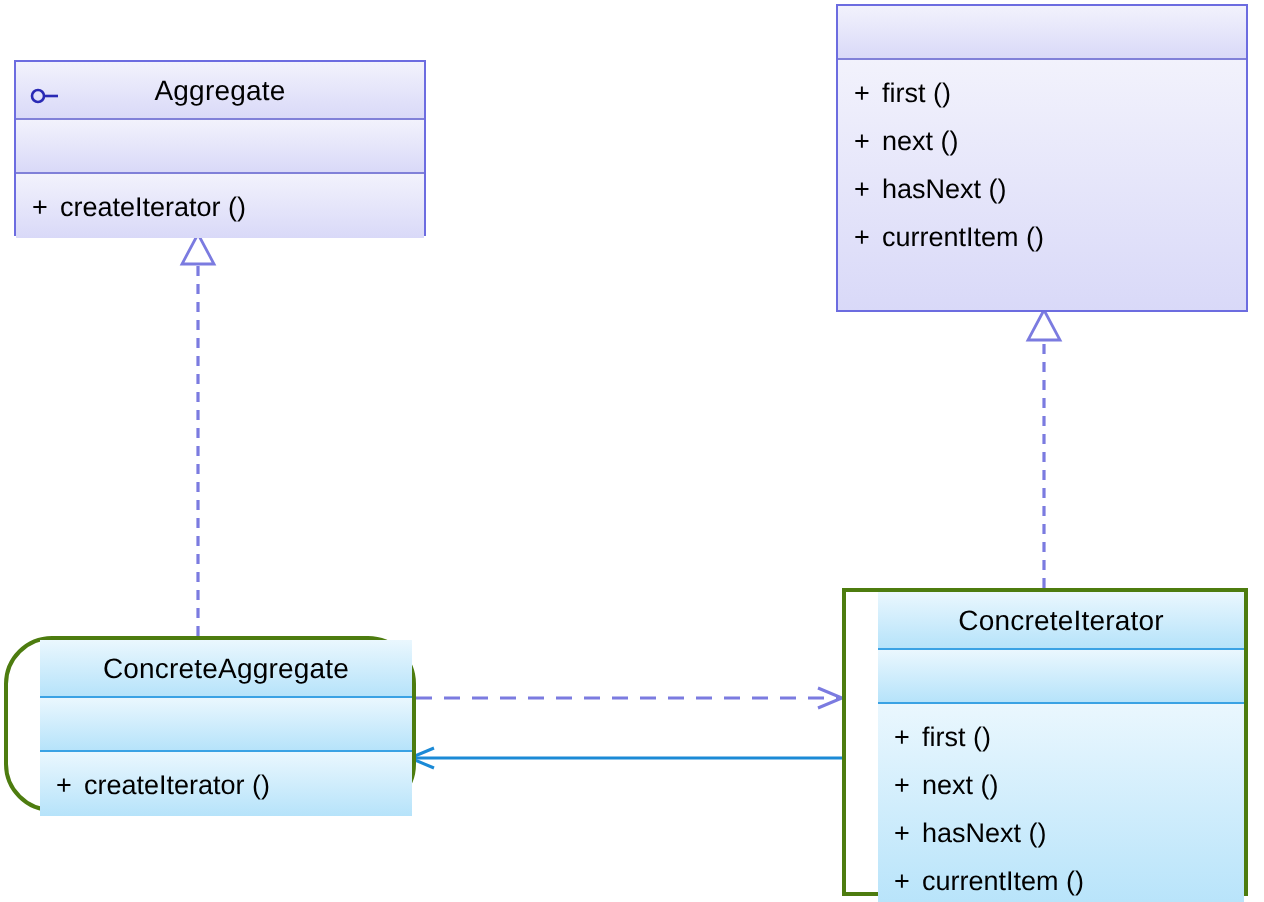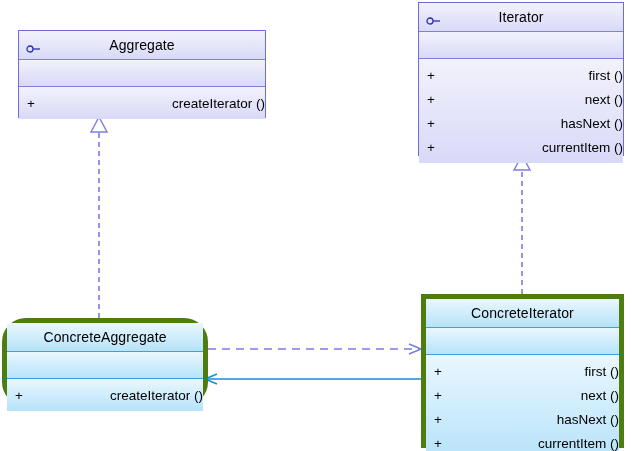--- a/index.html
+++ b/index.html
@@ -35,21 +35,22 @@
   .theme-purple .compartment {
     border-bottom: 1px solid #8080d8;
     background: linear-gradient(to bottom, #f2f2fc 0%, #d9d9f8 100%);
   }
   .theme-purple .compartment:last-child {
     border-bottom: none;
   }
 
   
   .theme-blue {
-    border: 5px solid #4d7c0f;
+    border: 2px solid #4d7c0f;
+    padding-left: 16px;
   }
   .theme-blue .compartment {
     border-bottom: 1px solid #3aa2e4;
     background: linear-gradient(to bottom, #eaf7fe 0%, #b6e3fa 100%);
   }
   .theme-blue .compartment:last-child {
     border-bottom: none;
   }
 
   
@@ -84,21 +85,20 @@
     height: 24px;
     padding-left: 8px;
     white-space: nowrap;
   }
   .op-vis {
     width: 14px;
     flex: none;
   }
   .op-sig {
     flex: 1 1 auto;
-    text-align: right;
   }
 
   
   .iface-icon {
     position: absolute;
     left: 7px;
     top: 50%;
     transform: translateY(-50%);
     width: 16px;
     height: 10px;
@@ -141,21 +141,21 @@
     </svg>
   </div>
 
   <div class="conn" style="left:0; top:0; width:632px; height:451px;">
     <svg width="632" height="451" viewBox="0 0 632 451">
       <line x1="421" y1="379" x2="207" y2="379" stroke="#1b8ad6" stroke-width="1.6"></line>
       <polyline points="217,374 205,379 217,384" fill="none" stroke="#1b8ad6" stroke-width="1.5"></polyline>
     </svg>
   </div>
 
-  <div class="uml-class theme-purple" style="left:18px; top:30px; width:248px; height:88px;">
+  <div class="uml-class theme-purple" style="left:7px; top:30px; width:206px; height:88px;">
 
     <div class="compartment cmp-title">
       <span class="iface-icon">
         <svg width="16" height="10" viewBox="0 0 16 10">
           <circle cx="4" cy="5" r="3" fill="none" stroke="#2a2ab5" stroke-width="1.3"></circle>
           <line x1="7" y1="5" x2="14" y2="5" stroke="#2a2ab5" stroke-width="1.3"></line>
         </svg>
       </span>
       <span class="class-title">Aggregate</span>
     </div>
@@ -165,29 +165,20 @@
     <div class="compartment cmp-ops">
       <div class="op-row">
         <span class="op-vis">+</span>
         <span class="op-sig">createIterator ()</span>
       </div>
     </div>
   </div>
 
   <div class="uml-class theme-purple" style="left:418px; top:2px; width:206px; height:154px;">
 
-    <div class="compartment cmp-title">
-      <span class="iface-icon">
-        <svg width="16" height="10" viewBox="0 0 16 10">
-          <circle cx="4" cy="5" r="3" fill="none" stroke="#2a2ab5" stroke-width="1.3"></circle>
-          <line x1="7" y1="5" x2="14" y2="5" stroke="#2a2ab5" stroke-width="1.3"></line>
-        </svg>
-      </span>
-      <span class="class-title">Iterator</span>
-    </div>
 
     <div class="compartment cmp-attrs"></div>
 
     <div class="compartment cmp-ops">
       <div class="op-row">
         <span class="op-vis">+</span>
         <span class="op-sig">first ()</span>
       </div>
       <div class="op-row">
         <span class="op-vis">+</span>

